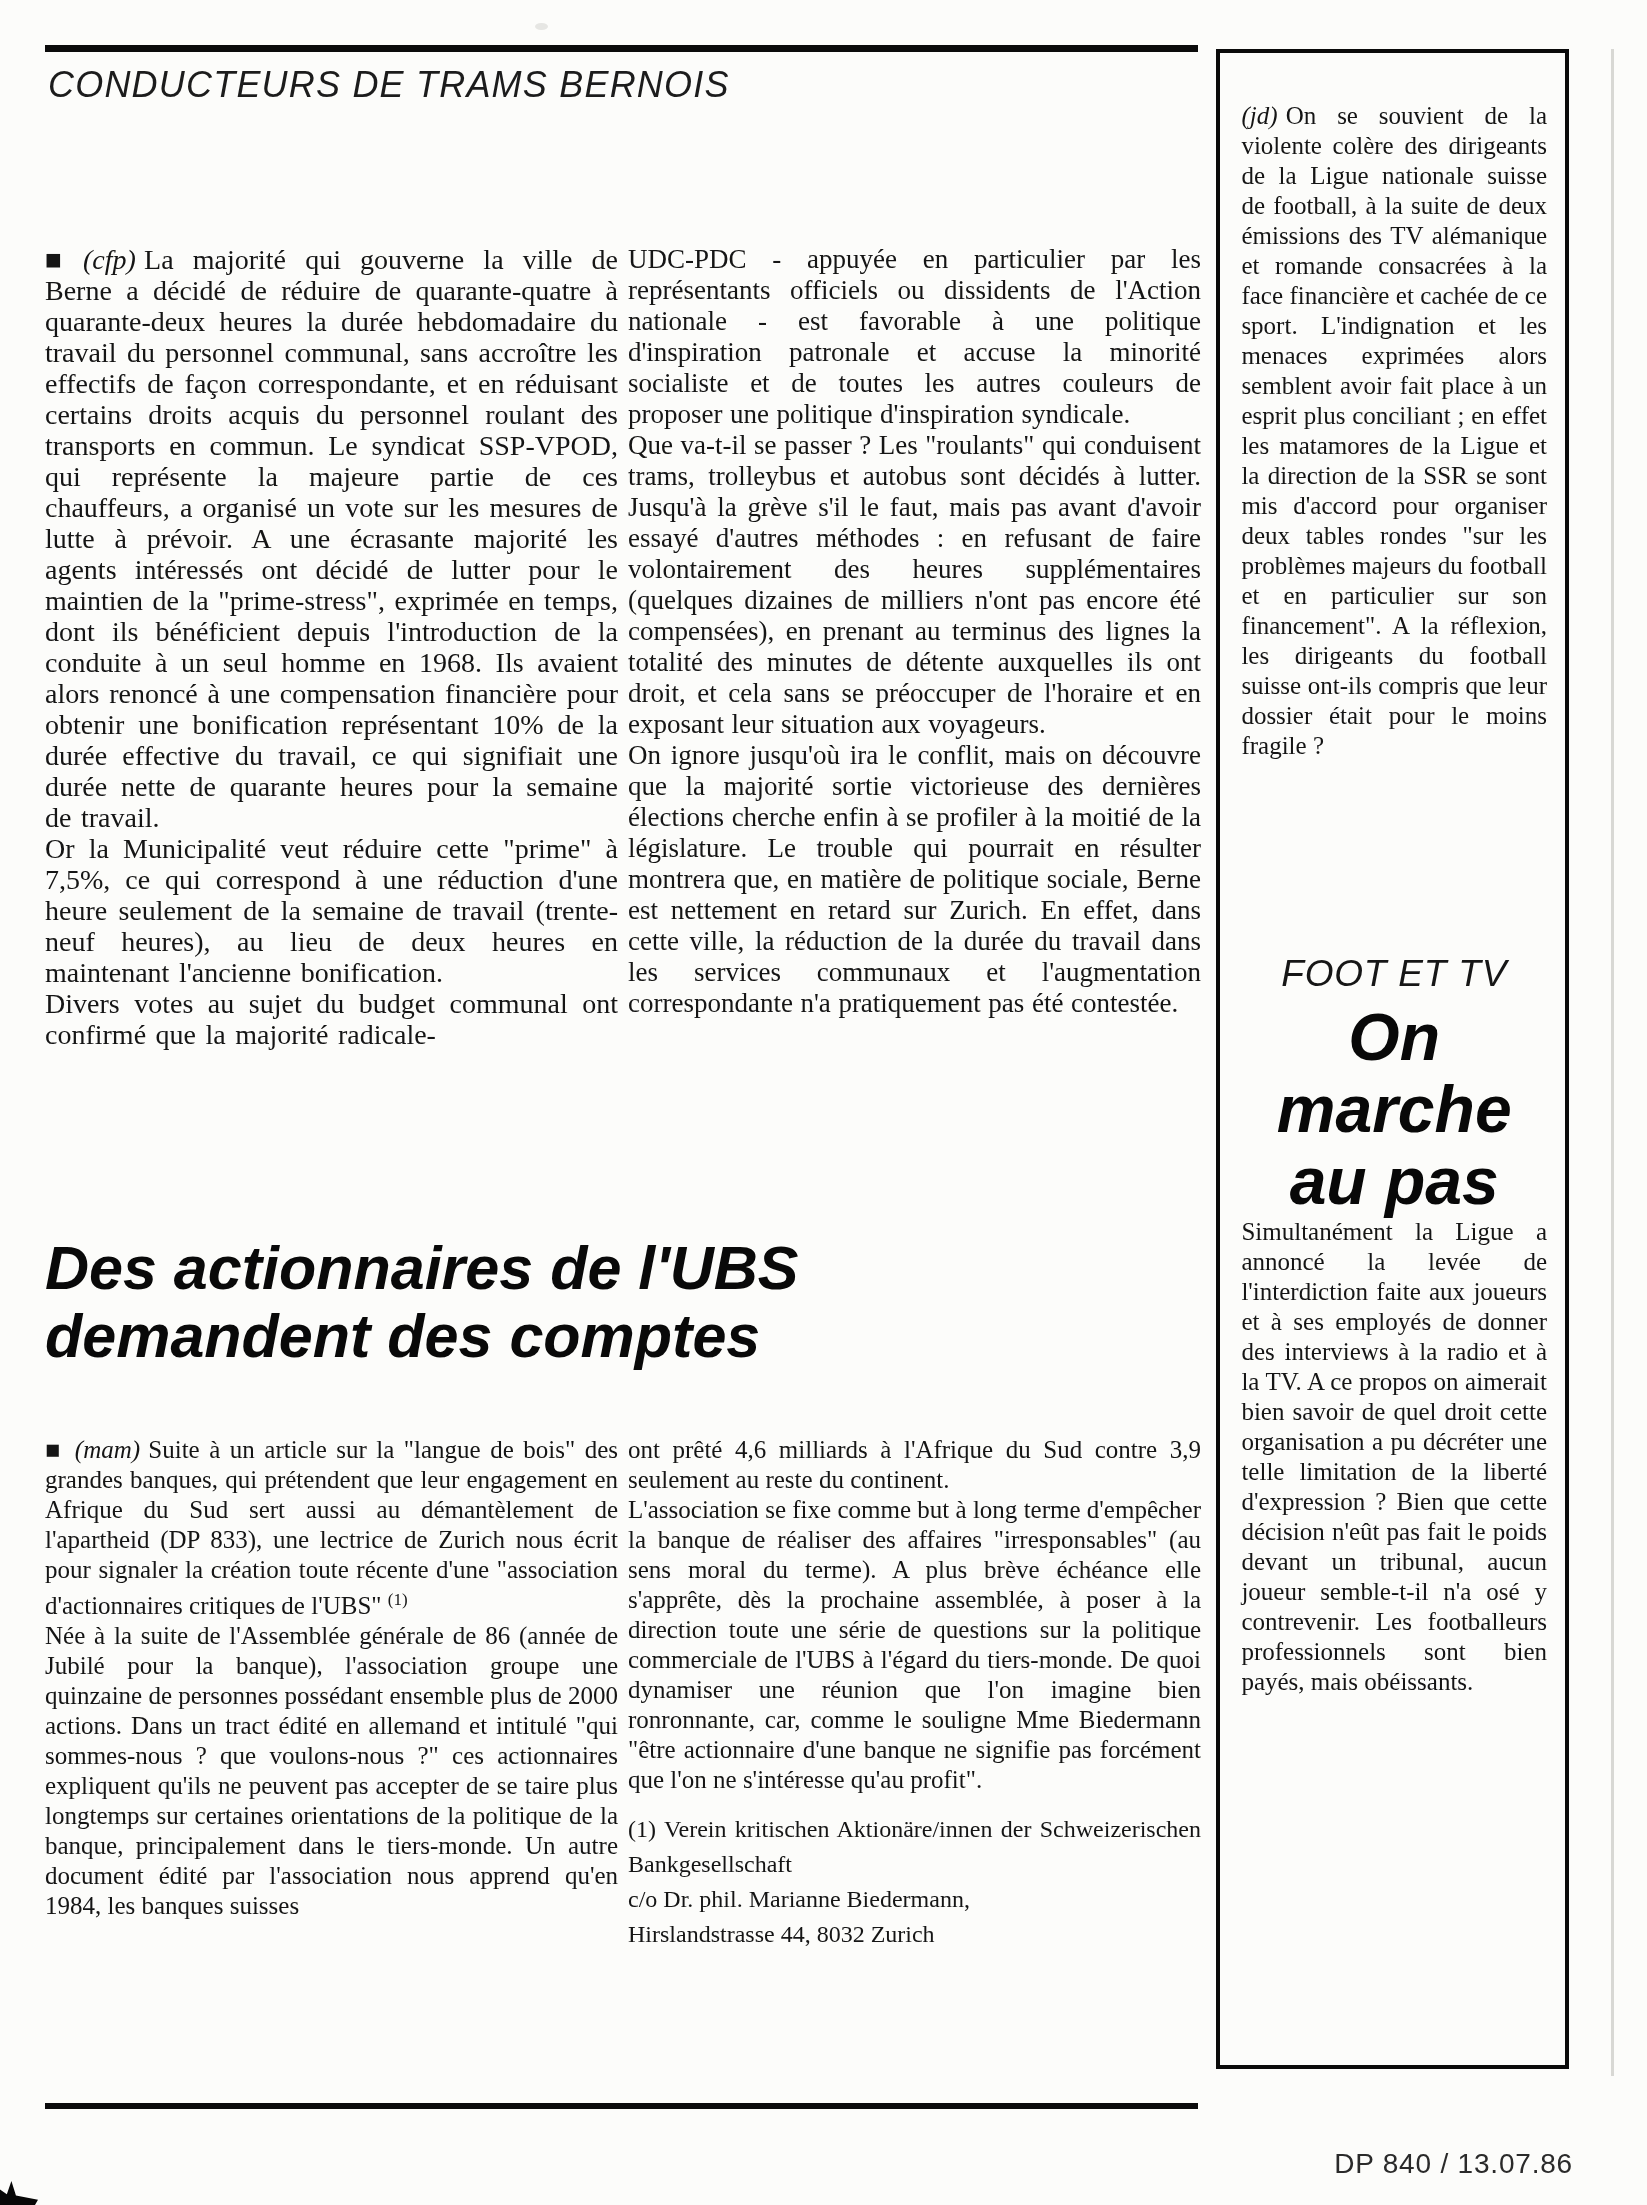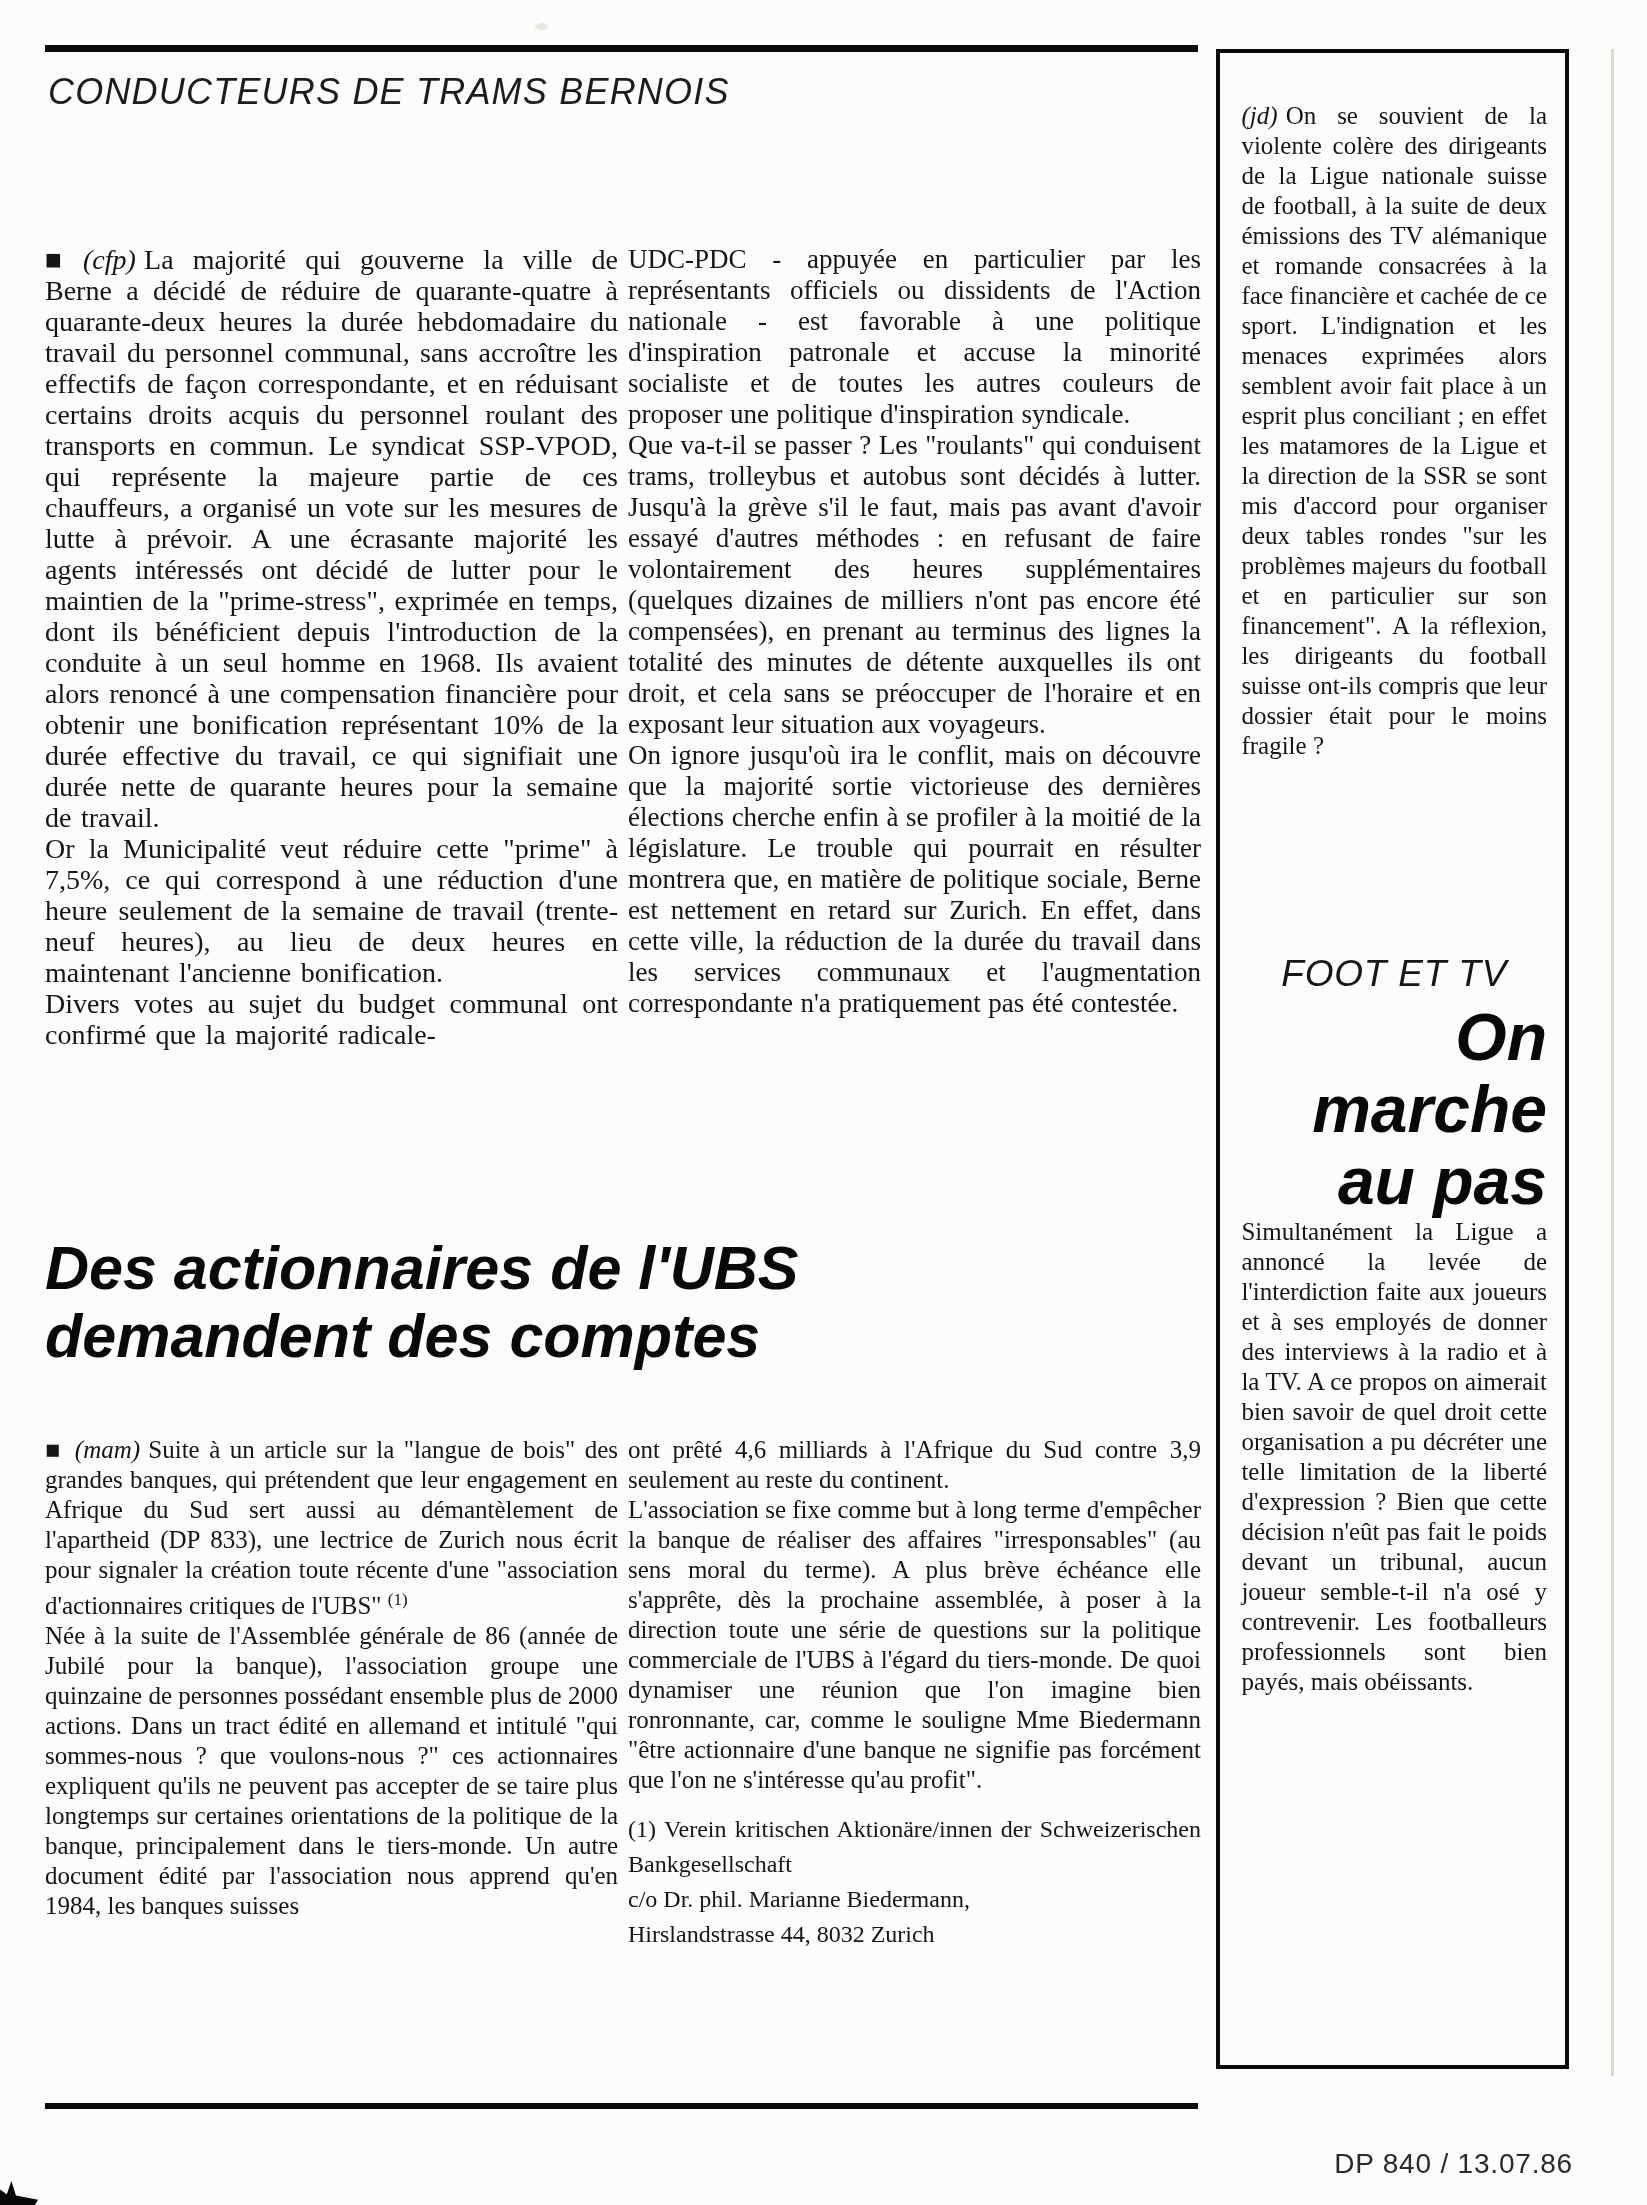--- a/index.html
+++ b/index.html
@@ -7,21 +7,21 @@
     position:relative; width:1648px; height:2205px;
     background:#fcfcfa; overflow:hidden;
     font-family:"Liberation Serif", serif; color:#151515;
     filter: blur(0.3px);
   }
   .rule { position:absolute; background:#0b0b0b; }
   .rule-top  { left:45px;  top:45px;   width:1153px; height:7.4px; }
   .rule-bottom { left:45px; top:2103px; width:1153px; height:5.8px; }
 
   .kicker1 {
-    position:absolute; left:48px; top:71px;
+    position:absolute; left:48px; top:64px;
     font-family:"Liberation Sans", sans-serif; font-style:italic;
     font-size:36px; letter-spacing:1.2px; color:#1c1c1c; white-space:nowrap;
   }
   .title1 {
     position:absolute; left:45px; top:110px;
     font-family:"Liberation Sans", sans-serif; font-style:italic; font-weight:bold;
     font-size:60px; color:#090909; white-space:nowrap;
   }
   .title2 {
     position:absolute; left:45px; top:1234px;
@@ -50,21 +50,21 @@
     padding:48px 18px 0 21.4px;
     font-size:25px; line-height:30px; text-align:justify; color:#151515;
   }
   .sidebar p { margin:0; }
   .sb-kicker {
     margin-top:198px; text-align:center;
     font-family:"Liberation Sans", sans-serif; font-style:italic;
     font-size:37px; letter-spacing:0.8px; color:#161616;
   }
   .sb-title {
-    margin-top:11.5px; text-align:right;
+    margin-top:11.5px; text-align:center;
     font-family:"Liberation Sans", sans-serif; font-style:italic; font-weight:bold;
     font-size:66px; line-height:72px; color:#080808;
   }
   .sb-p2 { margin-top:79px !important; }
 
   .footer-ref {
     position:absolute; top:2148px; left:1326px; width:247px; text-align:right;
     font-family:"Liberation Sans", sans-serif; font-size:28px;
     letter-spacing:0.8px; color:#2a2a2a; white-space:nowrap;
   }

